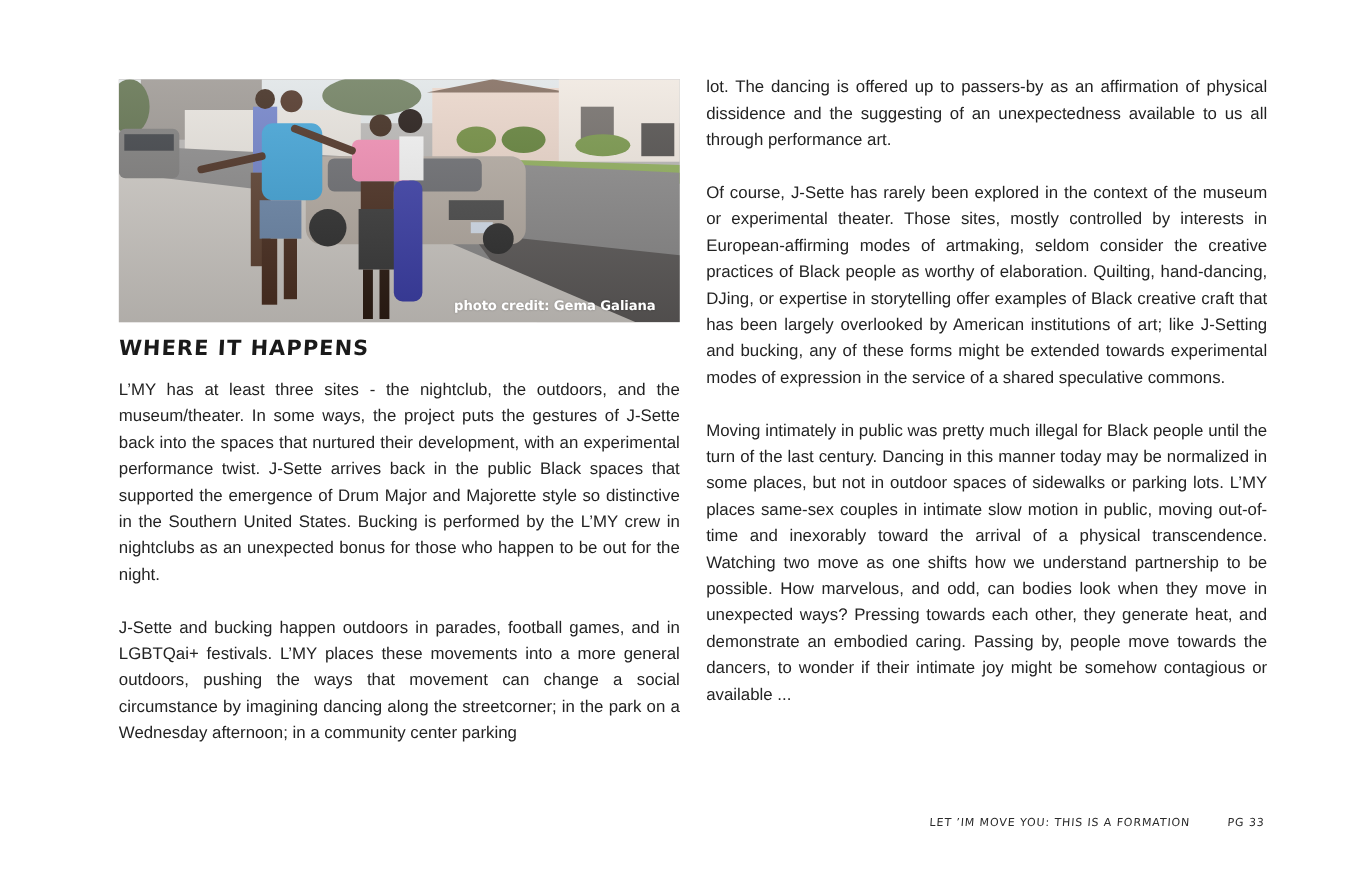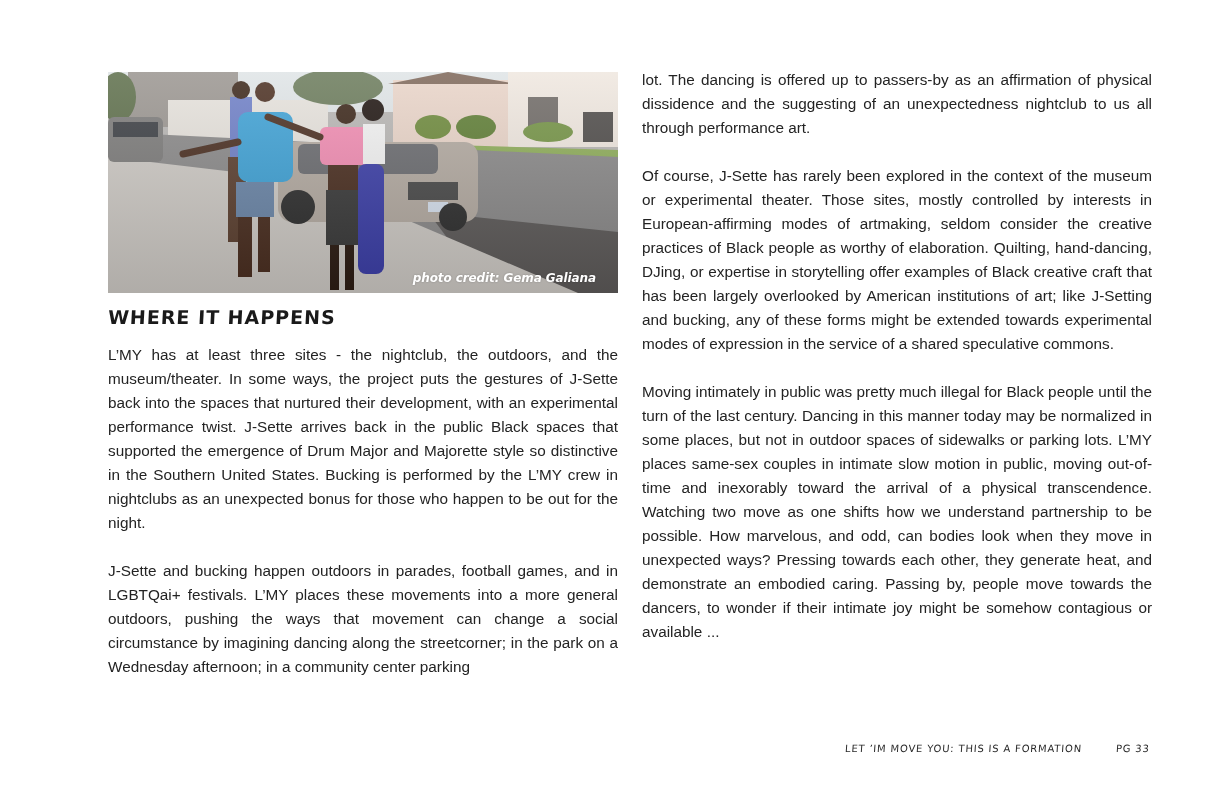--- a/index.html
+++ b/index.html
@@ -26,21 +26,20 @@
       height: 221px;
       overflow: hidden;
       background: #b8b6b4;
     }
     .photo svg { display: block; width: 100%; height: 100%; }
     .photo-credit {
       position: absolute;
       right: 22px;
       bottom: 8px;
       color: #ffffff;
-      font-style: italic;
       font-weight: bold;
       font-size: 12px;
       letter-spacing: -0.1px;
       font-family: "DejaVu Sans", sans-serif;
       text-shadow: 0 0 2px rgba(0,0,0,0.25);
     }
 
     
     .section-heading {
       position: absolute;
@@ -159,21 +158,21 @@
   </figure>
 
   <h2 class="section-heading">WHERE IT HAPPENS</h2>
 
   <div class="col col-left">
     <p>L’MY has at least three sites - the nightclub, the outdoors, and the museum/theater.  In some ways, the project puts the gestures of J-Sette back into the spaces that nurtured their development, with an experimental performance twist.  J-Sette arrives back in the public Black spaces that supported the emergence of Drum Major and Majorette style so distinctive in the Southern United States.  Bucking is performed by the L’MY crew in nightclubs as an unexpected bonus for those who happen to be out for the night.</p>
     <p>J-Sette and bucking happen outdoors in parades, football games, and in LGBTQai+ festivals.  L’MY places these movements into a more general outdoors, pushing the ways that movement can change a social circumstance by imagining dancing along the streetcorner; in the park on a Wednesday afternoon; in a community center parking</p>
   </div>
 
   <div class="col col-right">
-    <p>lot. The dancing is offered up to passers-by as an affirmation of physical dissidence and the suggesting of an unexpectedness nightclub to us all through performance art.</p>
+    <p>lot. The dancing is offered up to passers-by as an affirmation of physical dissidence and the suggesting of an unexpectedness available to us all through performance art.</p>
     <p>Of course, J-Sette has rarely been explored in the context of the museum or experimental theater. Those sites, mostly controlled by interests in European-affirming modes of artmaking, seldom consider the creative practices of Black people as worthy of elaboration. Quilting, hand-dancing, DJing, or expertise in storytelling offer examples of Black creative craft that has been largely overlooked by American institutions of art; like J-Setting and bucking, any of these forms might be extended towards experimental modes of expression in the service of a shared speculative commons.</p>
     <p>Moving intimately in public was pretty much illegal for Black people until the turn of the last century.  Dancing in this manner today may be normalized in some places, but not in outdoor spaces of sidewalks or parking lots.  L’MY places same-sex couples in intimate slow motion in public, moving out-of-time and inexorably toward the arrival of a physical transcendence.  Watching two move as one shifts how we understand partnership to be possible.  How marvelous, and odd, can bodies look when they move in unexpected ways?  Pressing towards each other, they generate heat, and demonstrate an embodied caring.  Passing by, people move towards the dancers, to wonder if their intimate joy might be somehow contagious or available ...</p>
   </div>
 
   <div class="footer">
     <span>LET ’IM MOVE YOU: THIS IS A FORMATION</span>
     <span>PG 33</span>
   </div>
 
 </div>

